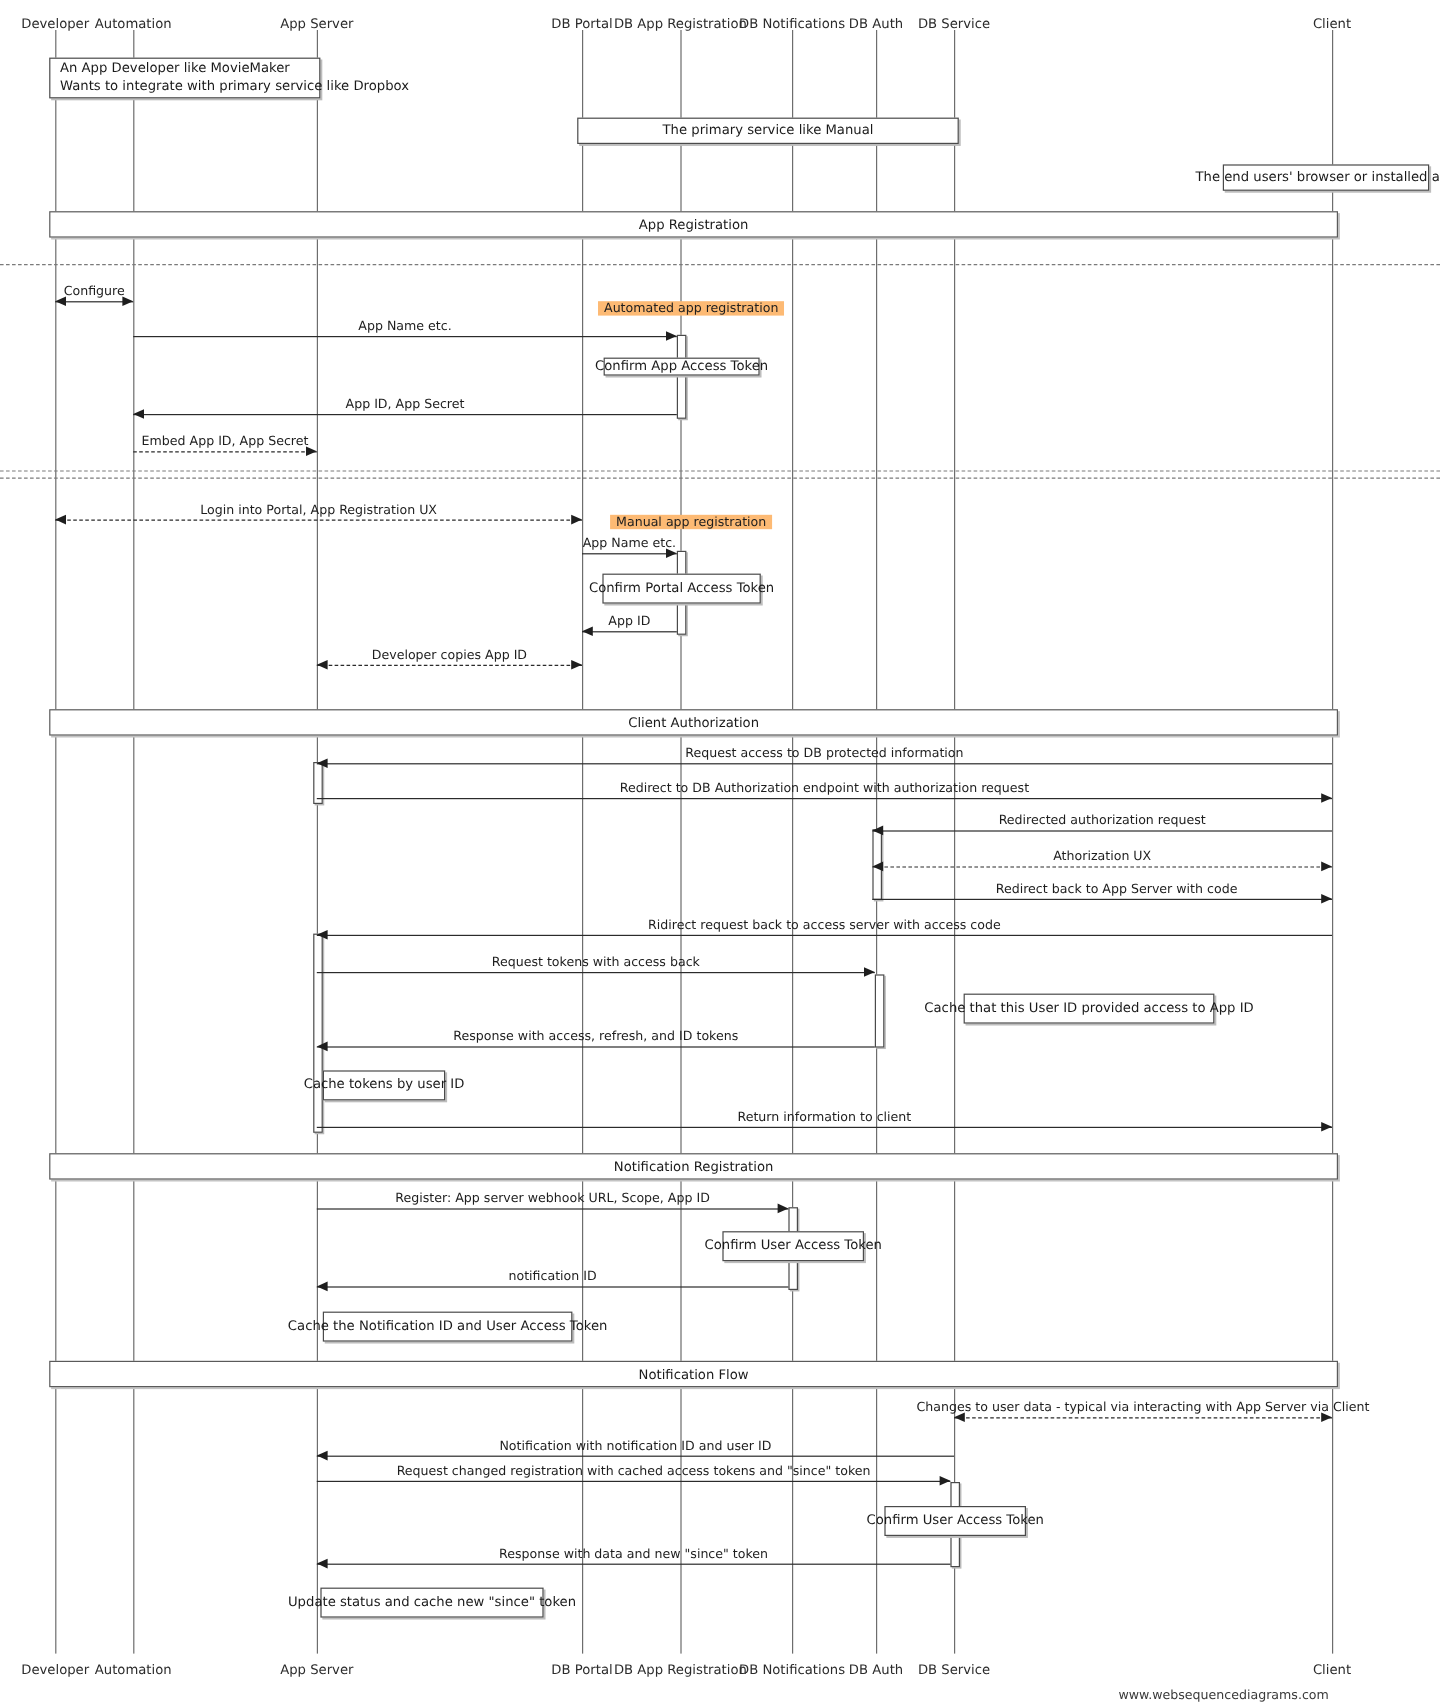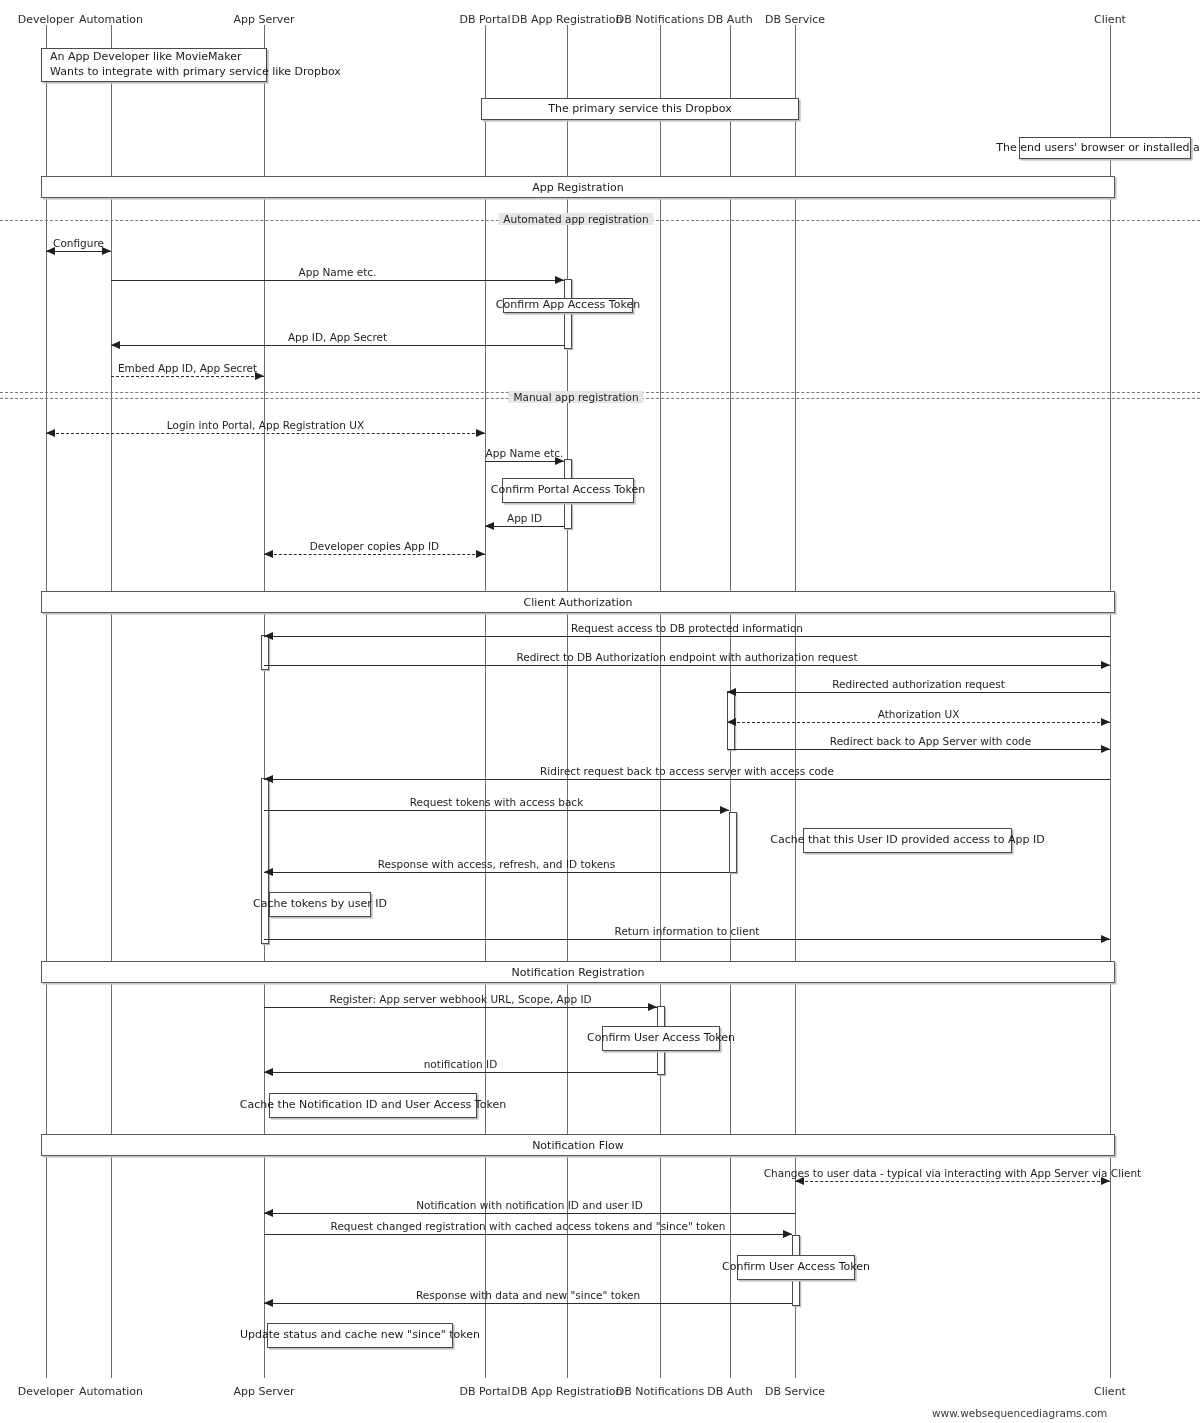--- a/index.html
+++ b/index.html
@@ -30,22 +30,22 @@
         box-shadow:1.6px 1.6px 0 0 #bdbdbd;font-size:11px;color:#1a1a1a;
         padding:5px 8px;line-height:1.35;white-space:pre;box-sizing:border-box;}
 
   
   .section{position:absolute;background:#ffffff;border:1px solid #5a5a5a;
            box-shadow:1.6px 1.6px 0 0 #c3c3c3;display:flex;align-items:center;
            justify-content:center;font-size:11px;color:#1a1a1a;box-sizing:border-box;}
 
   
   .divider{position:absolute;height:0;border-top:1px dashed #7a7a7a;}
-  .divider-label{position:absolute;font-size:10.5px;color:#1e1e1e;background:#e5e5e5;
-                 padding:0 5px;white-space:nowrap;transform:translateX(-50%);}
+  .divider-label{position:absolute;font-size:10.5px;color:#1e1e1e;background:#fdba74;
+                 padding:0 5px;white-space:nowrap;transform:translateX(-50%);margin-top:38px;}
 
   
   .watermark{position:absolute;font-size:10.5px;color:#3a3a3a;white-space:nowrap;}
 </style>
 </head>
 <body>
 
 <div id="canvas">
 
   <div id="lifelines">
@@ -186,18 +186,18 @@
       <div class="note" style="left: 803px; top: 828px; width: 209px; height: 25px; display: flex; align-items: center; justify-content: center; padding: 0px 6px;">Cache that this User ID provided access to App ID</div>
       <div class="note" style="left: 269px; top: 892px; width: 102px; height: 25px; display: flex; align-items: center; justify-content: center; padding: 0px 6px;">Cache tokens by user ID</div>
       <div class="note" style="left: 602px; top: 1026px; width: 118px; height: 25px; display: flex; align-items: center; justify-content: center; padding: 0px 6px;">Confirm User Access Token</div>
       <div class="note" style="left: 269px; top: 1093px; width: 208px; height: 25px; display: flex; align-items: center; justify-content: center; padding: 0px 19px;">Cache the Notification ID and User Access Token</div>
       <div class="note" style="left: 737px; top: 1255px; width: 118px; height: 25px; display: flex; align-items: center; justify-content: center; padding: 0px 6px;">Confirm User Access Token</div>
       <div class="note" style="left: 267px; top: 1323px; width: 186px; height: 25px; display: flex; align-items: center; justify-content: center; padding: 0px 6px;">Update status and cache new "since" token</div>
     </div>
   <div id="topnotes-layer">
       <div class="note" style="left: 41px; top: 48px; width: 226px; height: 34px; display: flex; align-items: center; justify-content: flex-start;">An App Developer like MovieMaker
 Wants to integrate with primary service like Dropbox</div>
-      <div class="note" style="left: 481px; top: 98px; width: 318px; height: 22px; display: flex; align-items: center; justify-content: center;">The primary service this Dropbox</div>
+      <div class="note" style="left: 481px; top: 98px; width: 318px; height: 22px; display: flex; align-items: center; justify-content: center;">The primary service like Manual</div>
       <div class="note" style="left: 1019px; top: 137px; width: 172px; height: 22px; display: flex; align-items: center; justify-content: center;">The end users' browser or installed app</div>
     </div>
 
   <div class="watermark" id="watermark" style="left: 932px; top: 1407px;">www.websequencediagrams.com</div>
 </div>
 
 </body></html>

